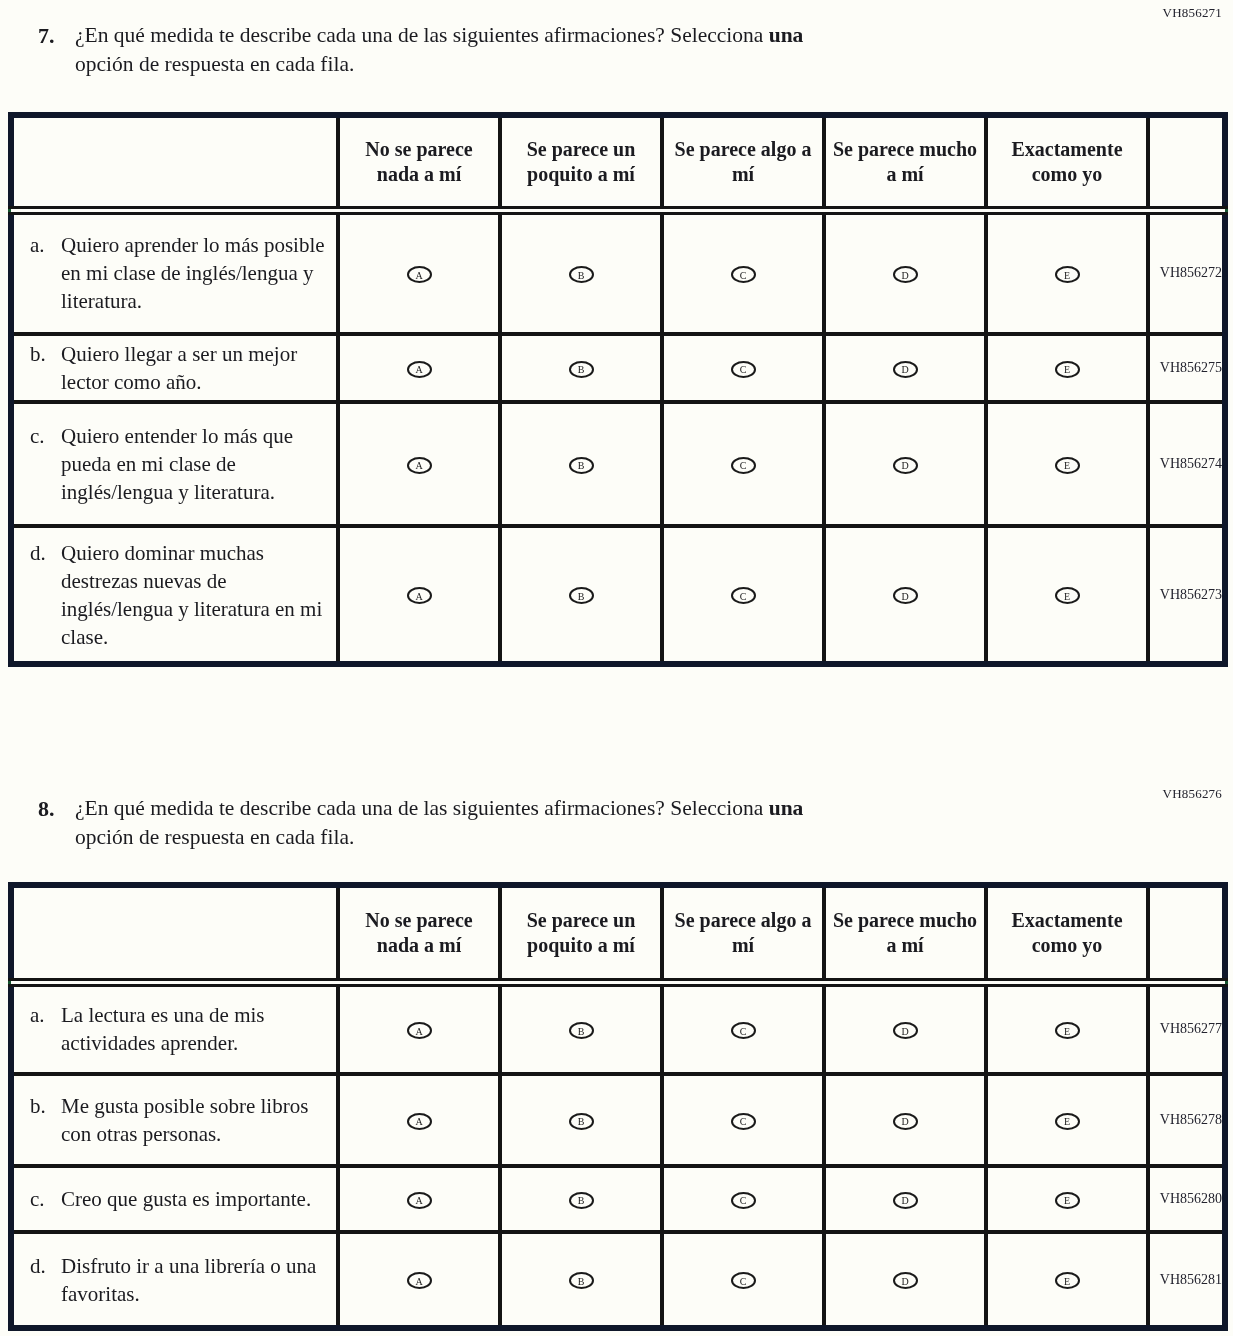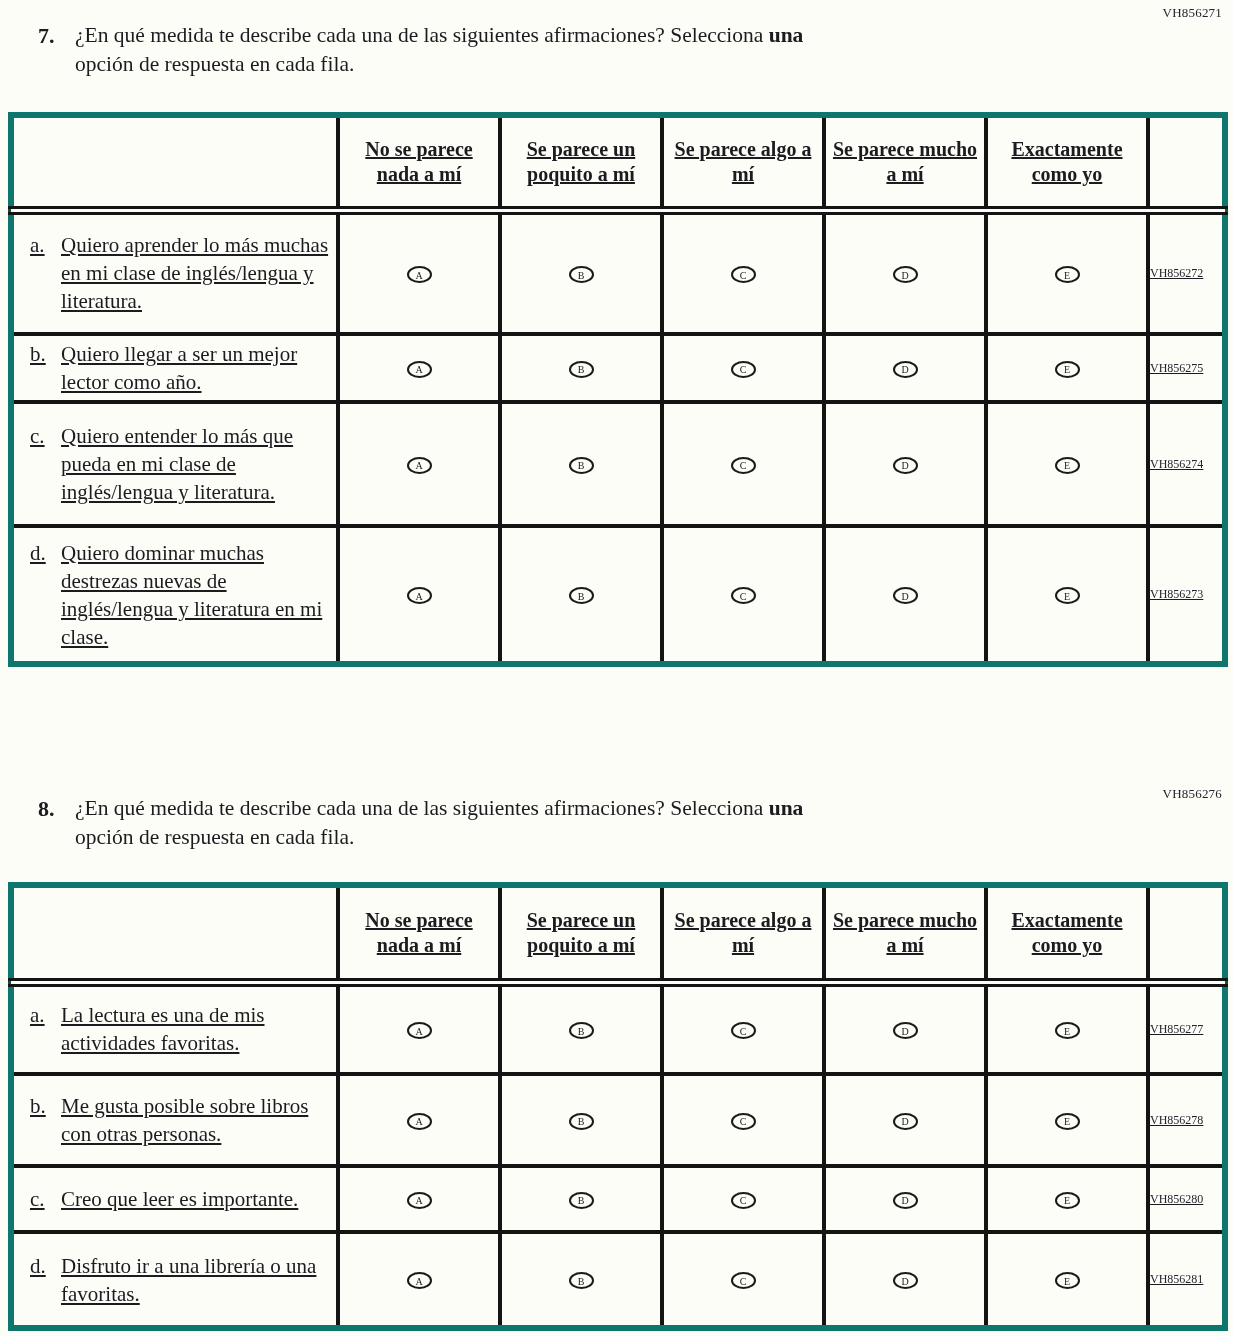--- a/index.html
+++ b/index.html
@@ -39,23 +39,22 @@
     line-height:29px;
     max-width:1030px;
     font-family:Liberation Serif, serif;
   }
   table.grid {
     position:absolute;
     left:8px;
     width:1214px;
     border-collapse:collapse;
     table-layout:fixed;
-    border:6px solid #0f766e;
+    border:6px solid #0f172a;
     background:#14532d;
-    text-decoration:underline;
   }
   table.grid.t7 { top:112px; }
   table.grid.t8 { top:882px; }
   table.grid col.c-stmt { width:327px; }
   table.grid col.c-opt  { width:162px; }
   table.grid col.c-code { width:77px; }
   table.grid th, table.grid td {
     border:4px solid #141414;
     padding:0;
     background:#fdfdf8;
@@ -95,23 +94,23 @@
     background:transparent;
   }
   .blet {
     font-size:10px;
     line-height:1;
     font-family:"Liberation Serif","DejaVu Serif",serif;
     color:#1a1a1a;
     transform:translateY(0.5px);
   }
   td.code {
-    text-align:left;
+    text-align:right;
     vertical-align:middle;
-    font-size:12px;
+    font-size:14px;
     color:#23232e;
     padding:0 2px;
   }
   tr.h95  { height:95px; }
   tr.h97  { height:97px; }
   tr.h124 { height:124px; }
   tr.h62  { height:62px; }
   tr.h138 { height:138px; }
   tr.h92  { height:92px; }
   tr.h66  { height:66px; }
@@ -146,21 +145,21 @@
       <th>Se parece un poquito a mí</th>
       <th>Se parece algo a mí</th>
       <th>Se parece mucho a mí</th>
       <th>Exactamente como yo</th>
       <th></th>
     </tr>
     <tr class="h124">
       <td class="stmt">
             <div class="srow">
               <span class="slabel">a.</span>
-              <span class="stext">Quiero aprender lo más muchas en mi clase de inglés/lengua y literatura.</span>
+              <span class="stext">Quiero aprender lo más posible en mi clase de inglés/lengua y literatura.</span>
             </div>
           </td>
       <td class="bub"><span class="bubble">
               <span class="blet">A</span>
             </span></td>
       <td class="bub"><span class="bubble">
               <span class="blet">B</span>
             </span></td>
       <td class="bub"><span class="bubble">
               <span class="blet">C</span>
@@ -272,21 +271,21 @@
       <th>Se parece un poquito a mí</th>
       <th>Se parece algo a mí</th>
       <th>Se parece mucho a mí</th>
       <th>Exactamente como yo</th>
       <th></th>
     </tr>
     <tr class="h92">
       <td class="stmt">
             <div class="srow">
               <span class="slabel">a.</span>
-              <span class="stext">La lectura es una de mis actividades favoritas.</span>
+              <span class="stext">La lectura es una de mis actividades aprender.</span>
             </div>
           </td>
       <td class="bub"><span class="bubble">
               <span class="blet">A</span>
             </span></td>
       <td class="bub"><span class="bubble">
               <span class="blet">B</span>
             </span></td>
       <td class="bub"><span class="bubble">
               <span class="blet">C</span>
@@ -320,21 +319,21 @@
             </span></td>
       <td class="bub"><span class="bubble">
               <span class="blet">E</span>
             </span></td>
       <td class="code">VH856278</td>
     </tr>
     <tr class="h66">
       <td class="stmt">
             <div class="srow">
               <span class="slabel">c.</span>
-              <span class="stext">Creo que leer es importante.</span>
+              <span class="stext">Creo que gusta es importante.</span>
             </div>
           </td>
       <td class="bub"><span class="bubble">
               <span class="blet">A</span>
             </span></td>
       <td class="bub"><span class="bubble">
               <span class="blet">B</span>
             </span></td>
       <td class="bub"><span class="bubble">
               <span class="blet">C</span>

